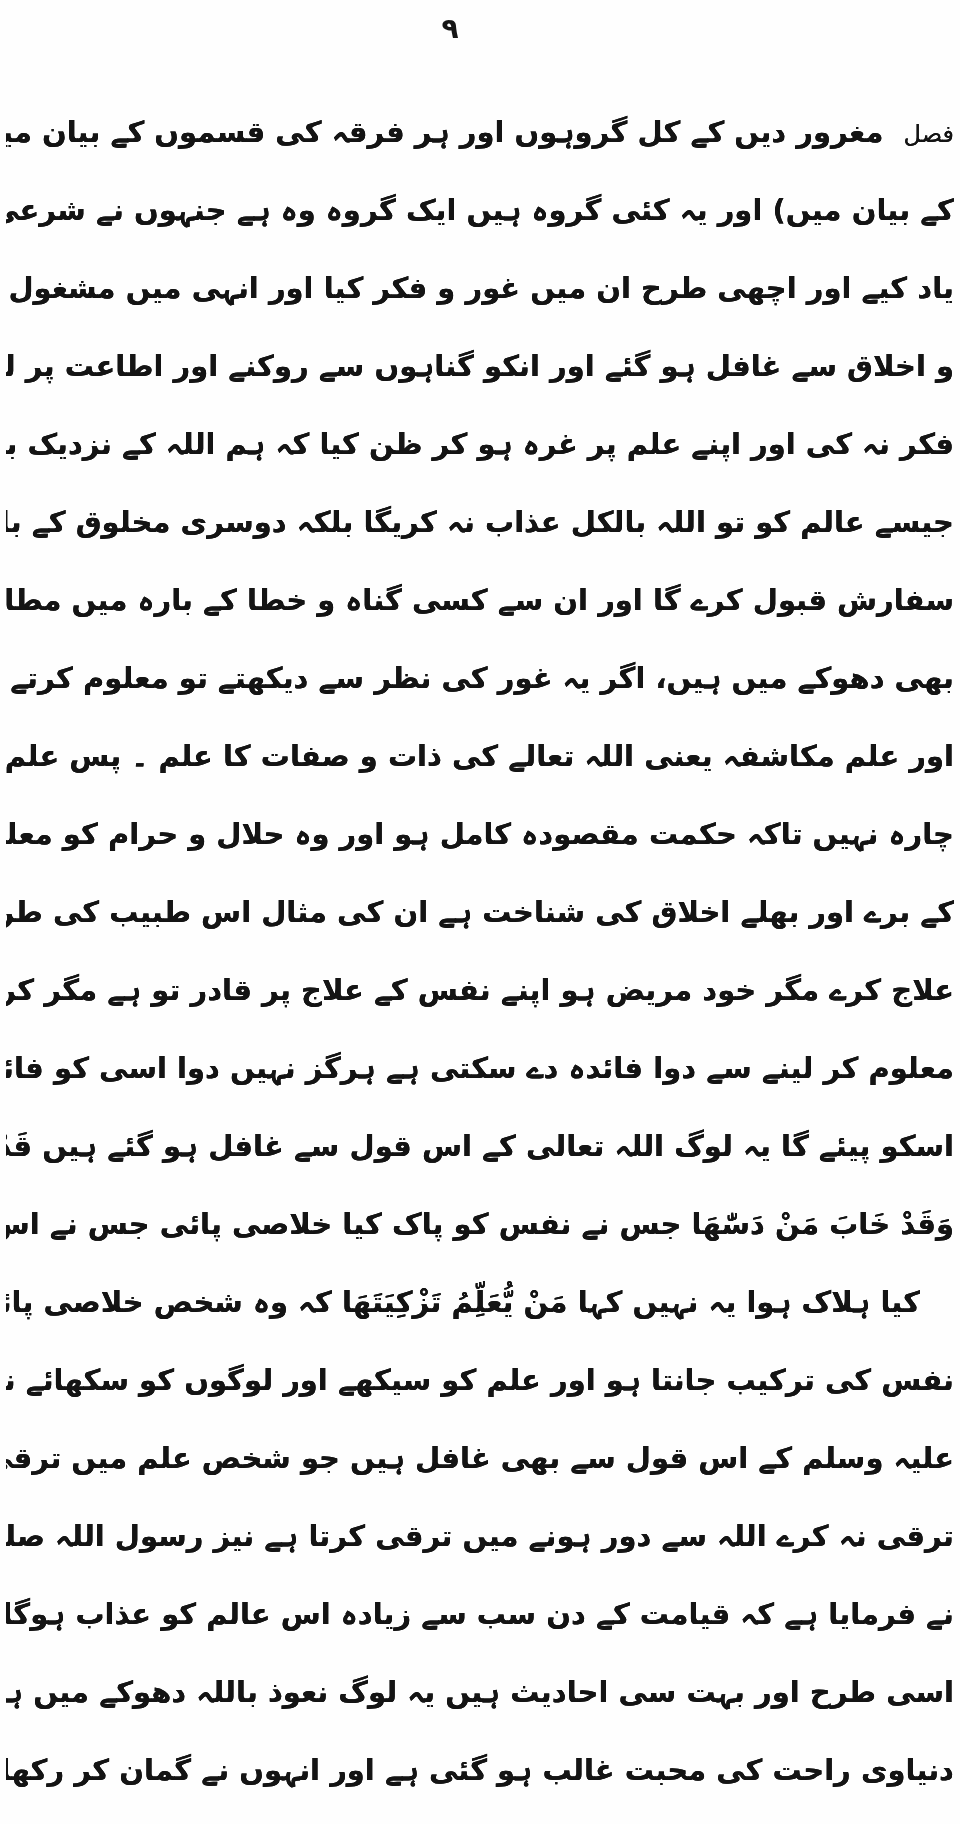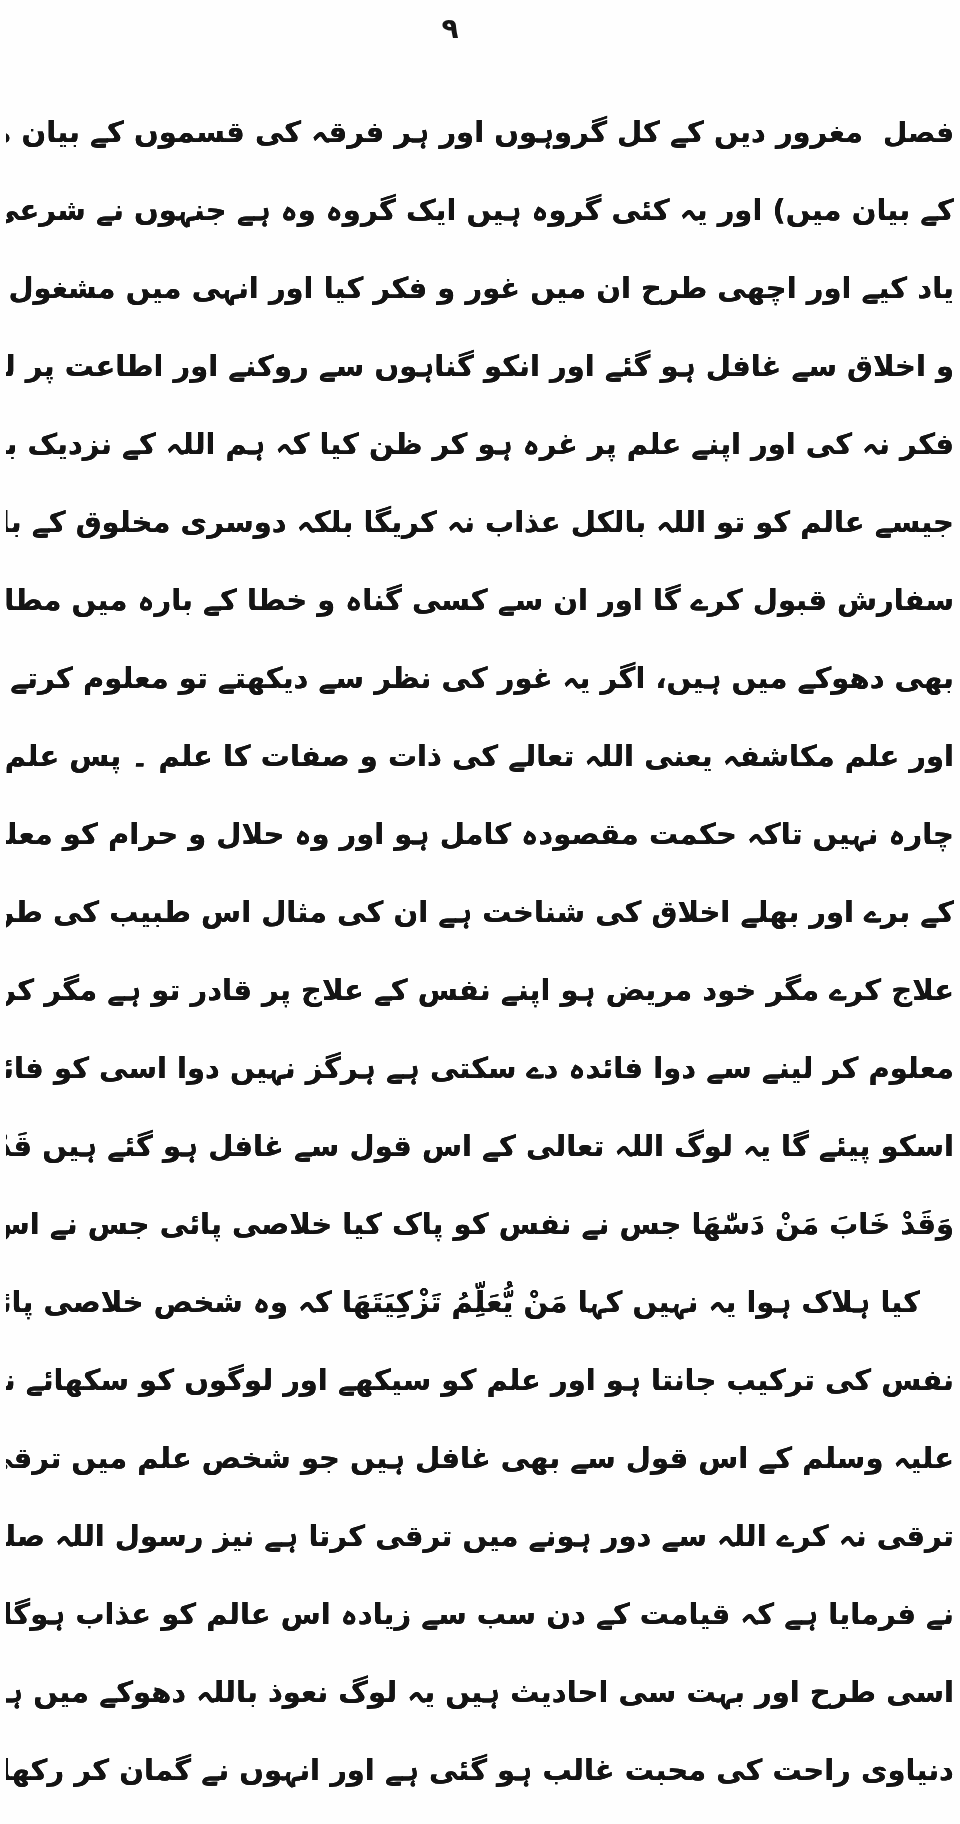--- a/index.html
+++ b/index.html
@@ -41,22 +41,22 @@
     font-weight: 700;
     white-space: nowrap;
     text-align: justify;
     text-align-last: justify;
     overflow: hidden;
     letter-spacing: 0.5px;
     
     text-shadow: 0 0 0.6px #000;
   }
   .line .lead {
-    font-size: 28px;
-    font-weight: 700;
+    font-size: 24px;
+    font-weight: 400;
     letter-spacing: 0;
     padding-left: 10px;
   }
 </style>
 </head>
 <body>
 
 <div class="page">
   <div class="page-number">٩</div>
 

